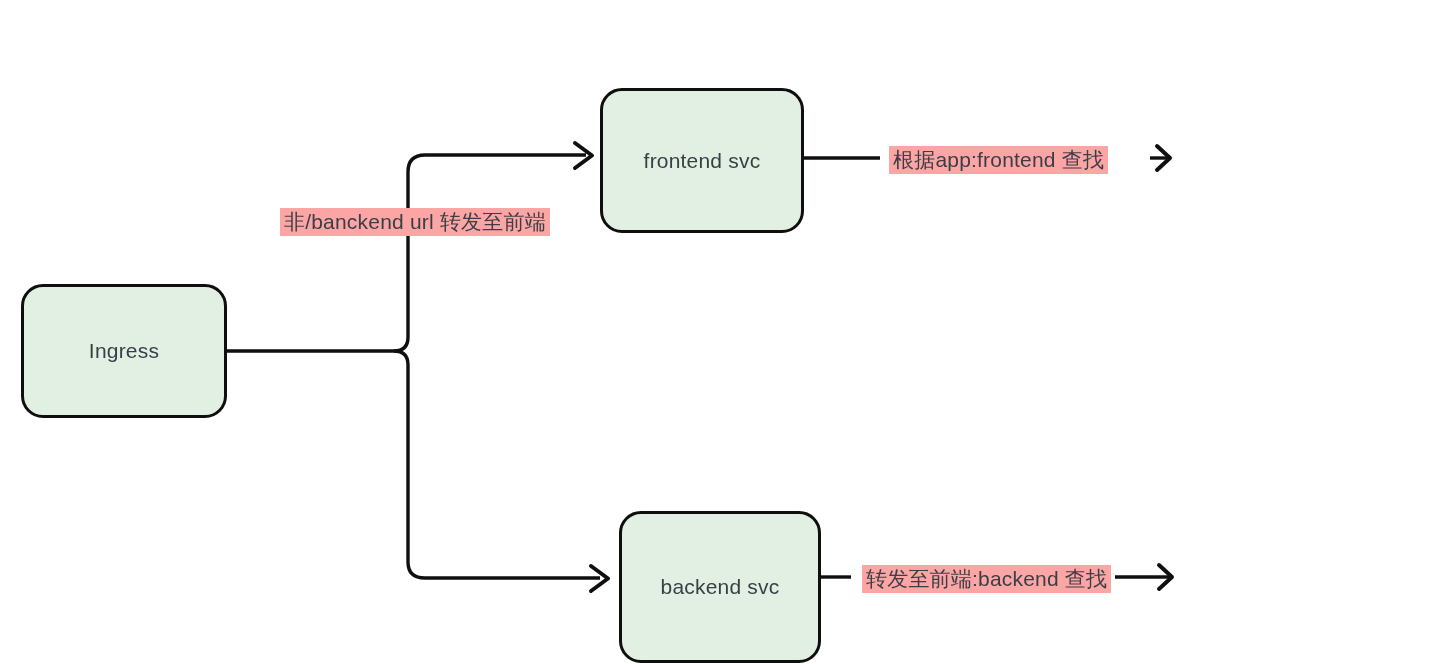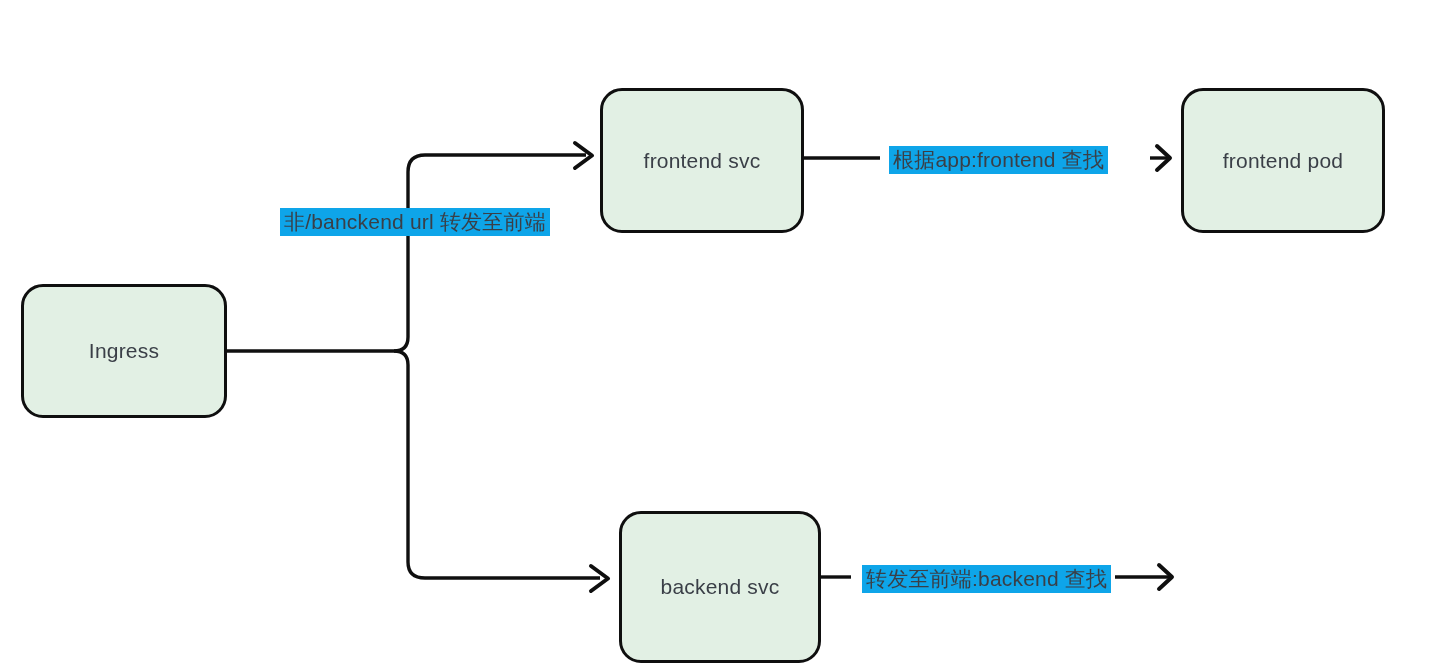--- a/index.html
+++ b/index.html
@@ -44,21 +44,21 @@
     text-align: center;
     line-height: 1.2;
   }
   .edge-label {
     position: absolute;
     color: #3a3f47;
     font-size: 21px;
     font-weight: 400;
     white-space: nowrap;
     letter-spacing: 0.2px;
-    background: #0ea5e9;
+    background: #fca5a5;
     padding: 0 4px;
     z-index: 3;
   }
 </style>
 </head>
 <body>
 
 <div id="canvas">
 
   <svg id="wires" viewBox="0 0 1430 664" xmlns="http://www.w3.org/2000/svg">
@@ -88,23 +88,20 @@
   </svg>
 
   <div class="node" style="left:21px; top:284px; width:206px; height:134px;">
     <span class="node-label">Ingress</span>
   </div>
 
   <div class="node" style="left:600px; top:88px; width:204px; height:145px;">
     <span class="node-label">frontend svc</span>
   </div>
 
-  <div class="node" style="left:1181px; top:88px; width:204px; height:145px;">
-    <span class="node-label">frontend pod</span>
-  </div>
 
   <div class="node" style="left:619px; top:511px; width:202px; height:152px;">
     <span class="node-label">backend svc</span>
   </div>
 
 
   <div class="edge-label" style="left:280px; top:208px;">非/banckend url 转发至前端</div>
 
 
   <div class="edge-label" style="left:889px; top:146px;">根据app:frontend 查找</div>

